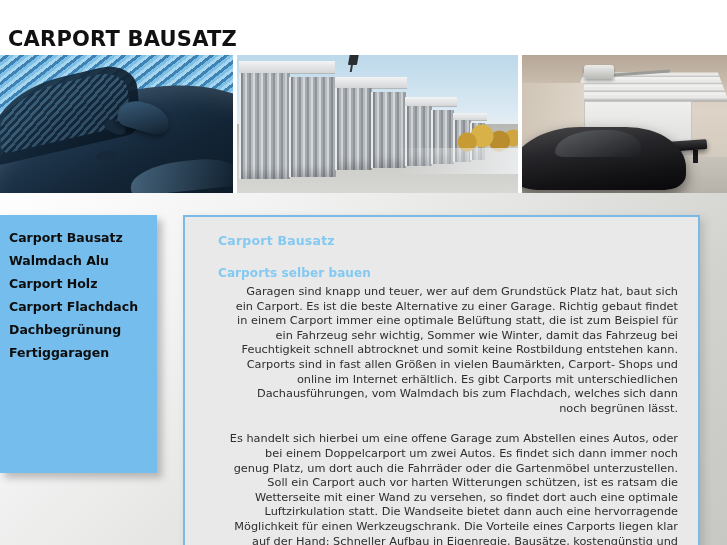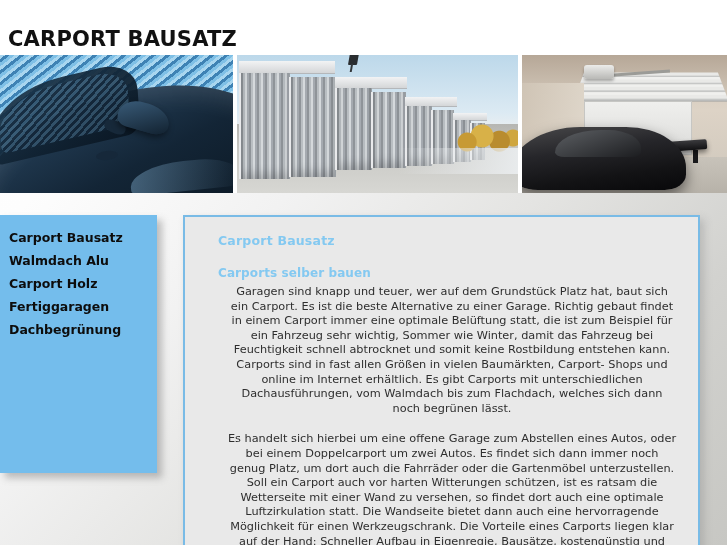--- a/index.html
+++ b/index.html
@@ -342,21 +342,21 @@
     font-weight: bold;
     color: #84c9f1;
     margin: 0 0 5px 0;
     letter-spacing: 0.1px;
   }
   .body-p {
     font-size: 11.3px;
     line-height: 14.6px;
     color: #2e2e2e;
     margin: 0 0 16px 8px;
-    text-align: center;
+    text-align: right;
   }
 </style>
 </head>
 <body>
 
 <div id="page">
 
   <div class="site-header">
     <div class="site-title">CARPORT BAUSATZ</div>
   </div>
@@ -414,22 +414,23 @@
       </div>
     </div>
 
   </div>
 
   <div class="sidebar">
     <ul class="nav-list">
       <li class="nav-item">Carport Bausatz</li>
       <li class="nav-item">Walmdach Alu</li>
       <li class="nav-item">Carport Holz</li>
+      <li class="nav-item">Carport Flachdach</li>
+      <li class="nav-item">Dachbegrünung</li>
       <li class="nav-item">Fertiggaragen</li>
-      <li class="nav-item">Dachbegrünung</li>
     </ul>
   </div>
 
   <div class="content-box">
     <div class="content-inner">
 
       <div class="h-main">Carport Bausatz</div>
 
       <div class="h-sub">Carports selber bauen</div>
       <p class="body-p">Garagen sind knapp und teuer, wer auf dem Grundstück Platz hat, baut sich ein Carport. Es ist die beste Alternative zu einer Garage. Richtig gebaut findet in einem Carport immer eine optimale Belüftung statt, die ist zum Beispiel für ein Fahrzeug sehr wichtig, Sommer wie Winter, damit das Fahrzeug bei Feuchtigkeit schnell abtrocknet und somit keine Rostbildung entstehen kann. Carports sind in fast allen Größen in vielen Baumärkten, Carport- Shops und online im Internet erhältlich. Es gibt Carports mit unterschiedlichen Dachausführungen, vom Walmdach bis zum Flachdach, welches sich dann noch begrünen lässt.</p>

